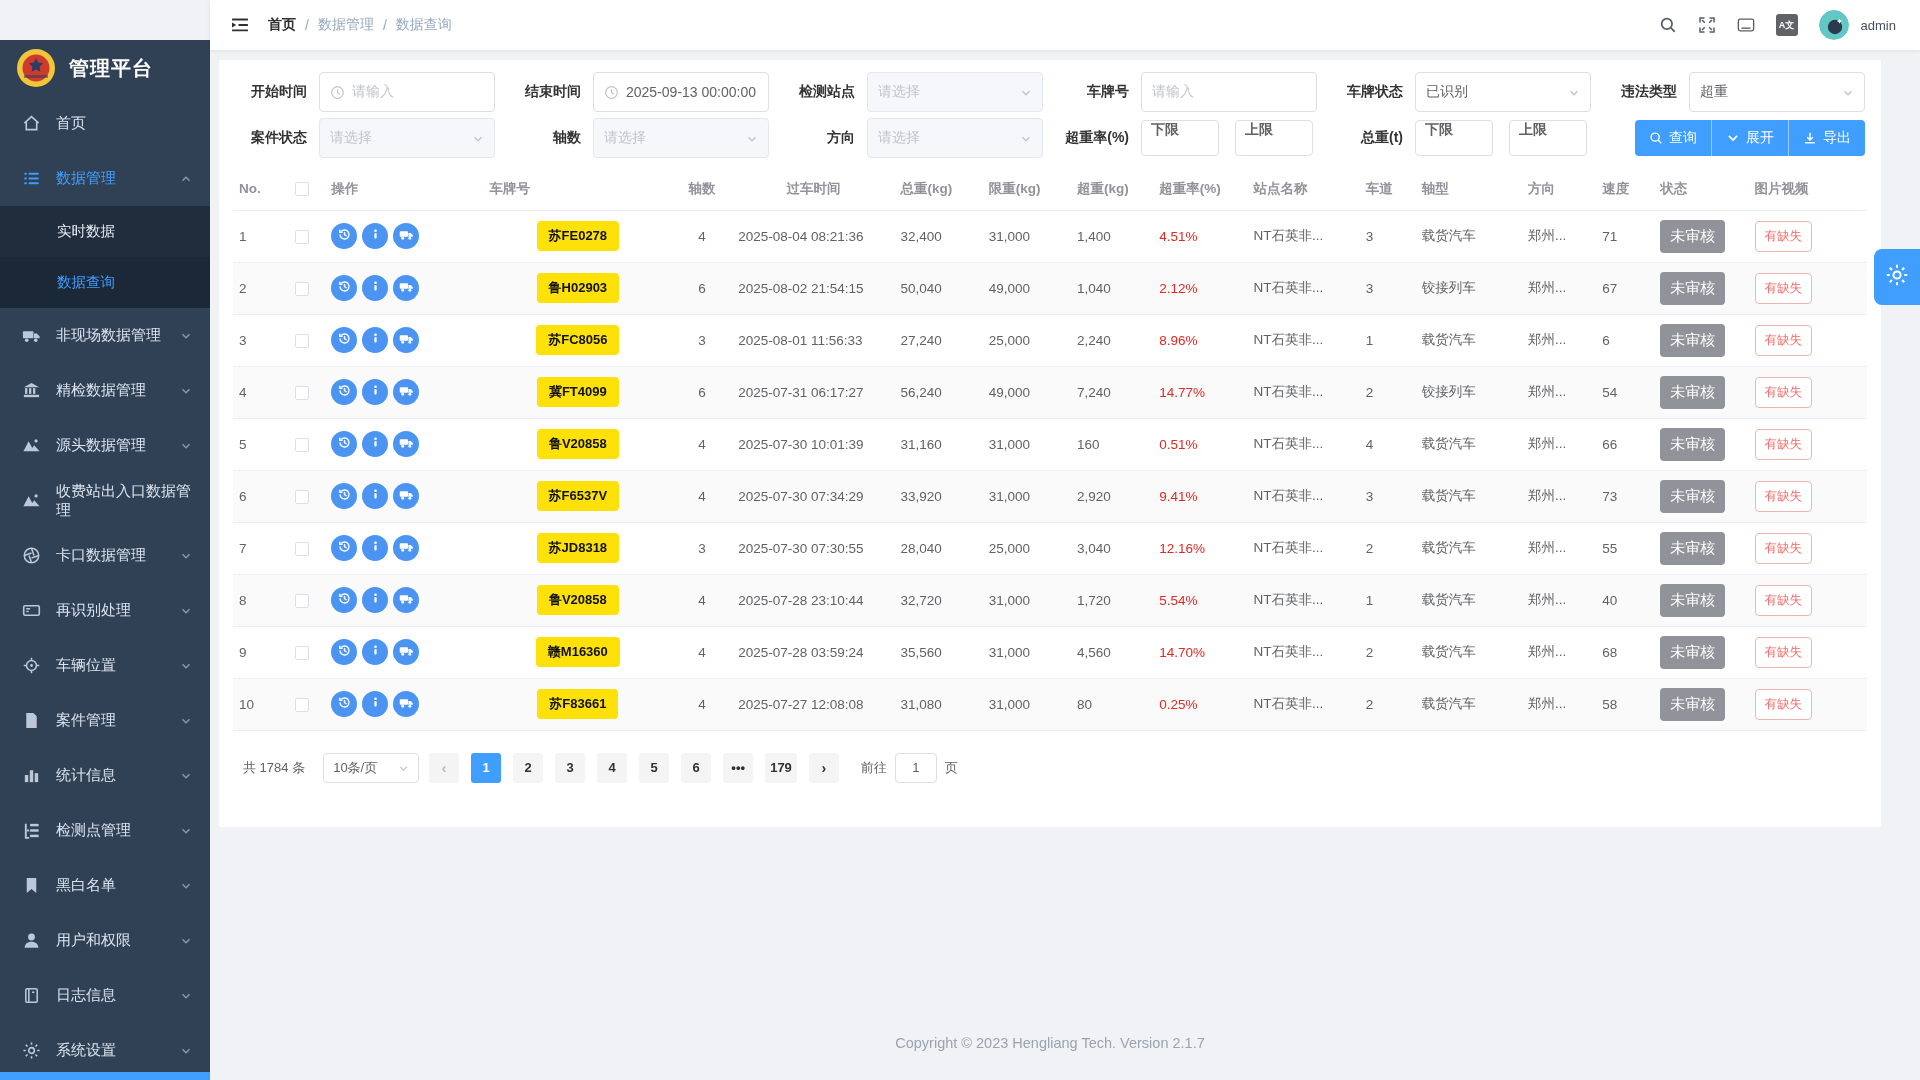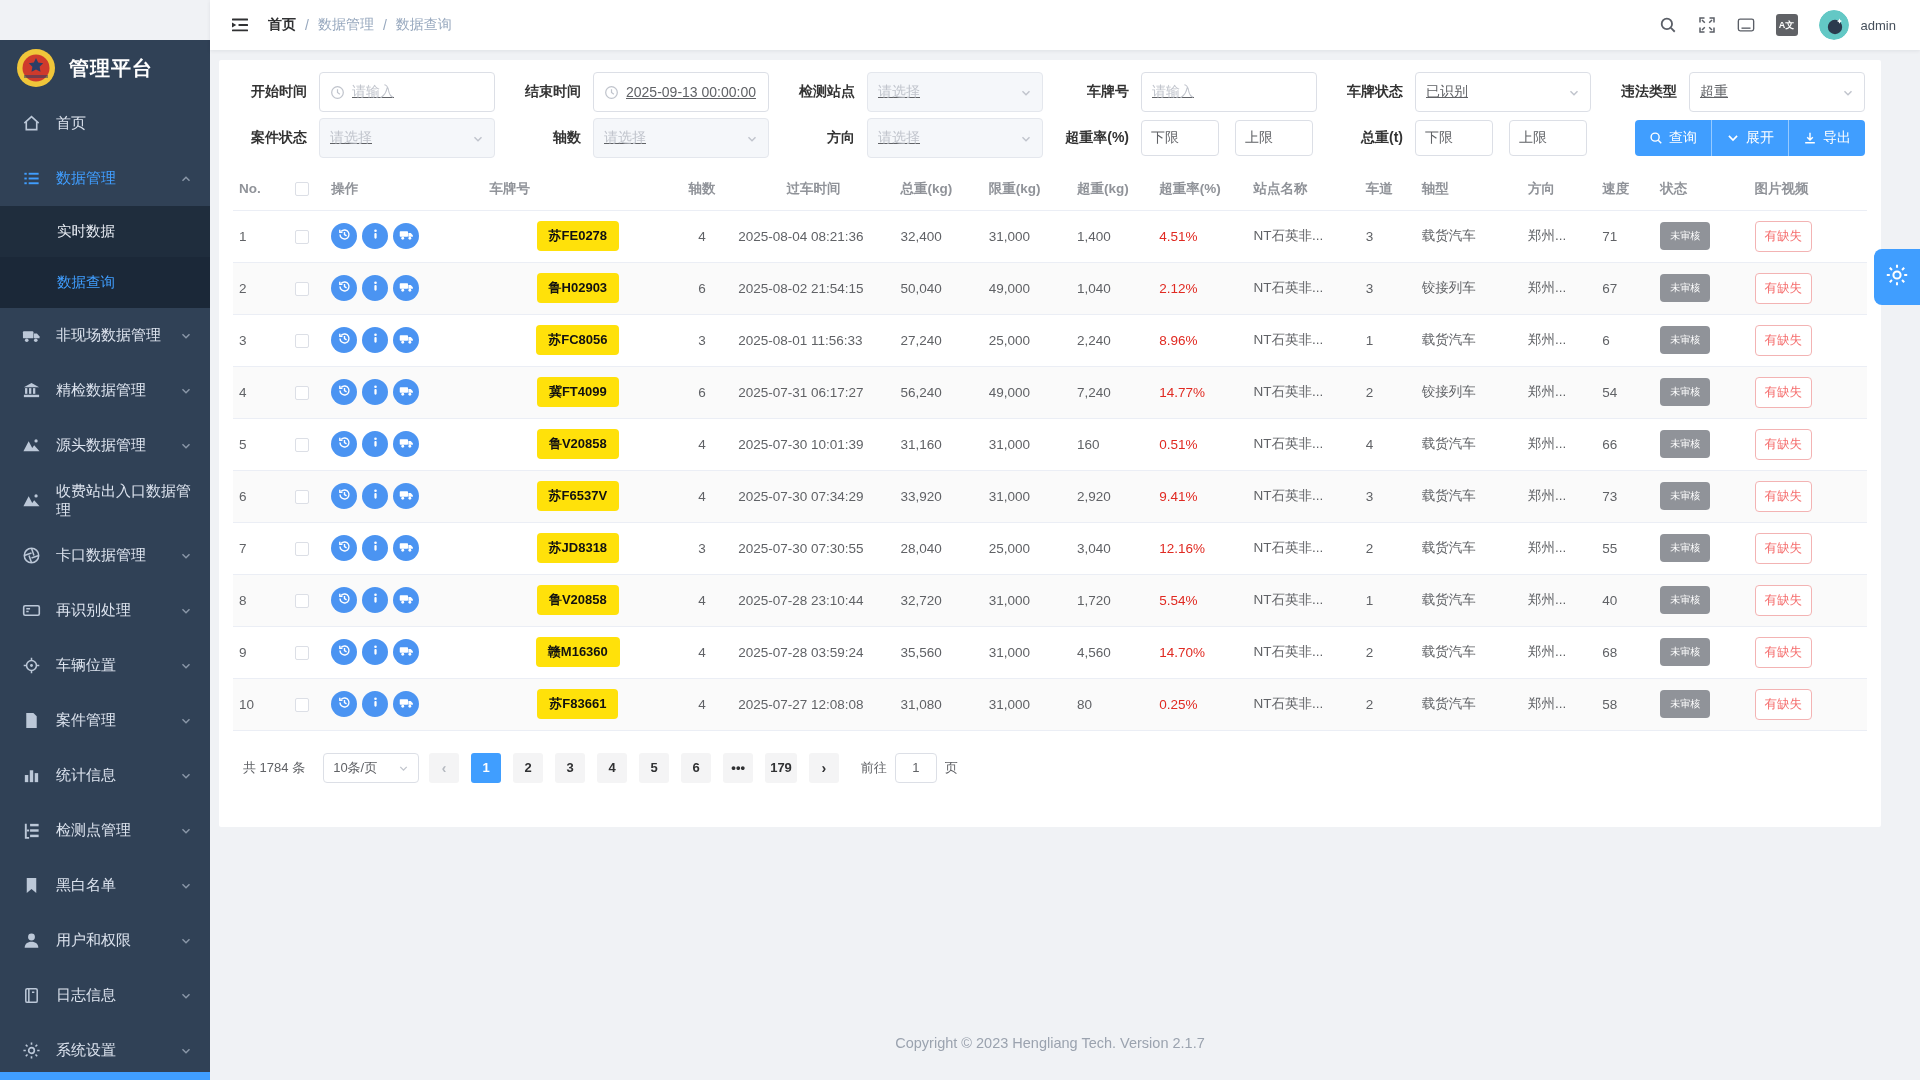--- a/index.html
+++ b/index.html
@@ -43,29 +43,29 @@
   .admin-name { font-size:13px; color:#46505c; margin-left:-9px; }
 
   
   .content { flex:1; padding:10px 39px 0 9px; position:relative; }
   .card { background:#fff; border-radius:2px; height:767px; padding:12px 14px 0; }
 
   
   .filters { display:grid; grid-template-columns:repeat(6,1fr); gap:10px 14px; padding:2px 2px 12px; }
   .field { display:flex; align-items:center; height:36px; }
   .field > label { flex:0 0 72px; text-align:right; margin-right:12px; font-size:14px; font-weight:bold; color:#333; white-space:nowrap; }
-  .control { flex:1; height:40px; border:1px solid #dcdfe6; border-radius:4px; background:#fff; display:flex; align-items:center; padding:0 10px; font-size:14px; color:#606266; gap:7px; cursor:pointer; min-width:0;text-decoration:underline; }
+  .control { flex:1; height:40px; border:1px solid #dcdfe6; border-radius:4px; background:#fff; display:flex; align-items:center; padding:0 10px; font-size:14px; color:#606266; gap:7px; cursor:pointer; min-width:0; }
   .control.muted { background:#f5f7fa; border-color:#e4e7ed;justify-content:center; }
   .control .ph { color:#c0c4cc; }
   .control .val { color:#606266; }
   .control .pre-icon { width:15px; height:15px; color:#c0c4cc; flex:0 0 15px; }
   .control .pre-icon svg { width:15px; height:15px; }
   .control .sel-chev { margin-left:auto; width:12px; height:12px; color:#c0c4cc; flex:0 0 12px; }
   .control .sel-chev svg { width:12px; height:12px; }
-  .range-box { flex:0 0 78px; width:78px; height:36px; border:1px solid #dcdfe6; border-radius:4px; display:flex; align-items:center; padding:0 9px; font-size:14px; cursor:text; }
+  .range-box { flex:0 0 78px; width:78px; height:36px; border:1px solid #dcdfe6; border-radius:4px; display:flex; align-items:flex-start; padding:0 9px; font-size:14px; cursor:text;font-weight:bold; }
   .range-gap { width:16px; }
   .btn-cell { display:flex; align-items:center; justify-content:flex-end; }
   .btn-group { display:flex; }
   .btn { height:36px; background:#409eff; color:#fff; font-size:14px; display:flex; align-items:center; gap:6px; padding:0 14px; cursor:pointer; border:none; }
   .btn + .btn { border-left:1px solid rgba(255,255,255,.45); }
   .btn:first-child { border-radius:4px 0 0 4px; }
   .btn:last-child { border-radius:0 4px 4px 0; }
   .btn .b-icon { width:14px; height:14px; display:flex; }
   .btn .b-icon svg { width:14px; height:14px; }
 
@@ -74,21 +74,21 @@
   thead th { height:42px; font-size:13.5px; font-weight:bold; color:#909399; text-align:left; padding:0 6px; border-bottom:1px solid #ebeef5; white-space:nowrap; }
   tbody td { height:52px; font-size:13.5px; color:#606266; padding:0 6px; border-bottom:1px solid #ebeef5; white-space:nowrap; overflow:hidden; }
   tbody tr:nth-child(even) { background:#fafafa; }
   th.c-center, td.c-center { text-align:center; }
   .checkbox { display:inline-block; width:14px; height:14px; border:1px solid #dcdfe6; border-radius:2px; background:#fff; vertical-align:middle; cursor:pointer; }
   .actions { display:flex; align-items:center; gap:5px; }
   .act-btn { width:26px; height:26px; border-radius:50%; background:#4b94f2; color:#fff; display:flex; align-items:center; justify-content:center; cursor:pointer; flex:0 0 26px; }
   .act-btn svg { width:15px; height:15px; }
   .plate { display:inline-block; background:#ffe10a; color:#111; font-weight:bold; font-size:13px; padding:6px 12px; border-radius:4px; }
   .rate { color:#e02a22; }
-  .status-badge { display:inline-block; background:#909399; color:#fff; font-size:10px; padding:7px 10px; border-radius:4px; }
+  .status-badge { display:inline-block; background:#909399; color:#fff; font-size:15px; padding:7px 10px; border-radius:4px; }
   .media-badge { display:inline-block; background:#fff; color:#f56c6c; border:1px solid #f3b3b3; font-size:12.5px; padding:6px 9px; border-radius:4px; }
 
   
   .pagination { display:flex; align-items:center; gap:8px; margin-top:22px; padding-left:10px; font-size:13px; color:#606266; }
   .pg-total { margin-right:10px; }
   .pg-size { width:96px; height:30px; border:1px solid #dcdfe6; border-radius:4px; background:#fff; display:flex; align-items:center; padding:0 9px; gap:6px; cursor:pointer; color:#606266; }
   .pg-size .sel-chev { margin-left:auto; width:11px; height:11px; color:#c0c4cc; }
   .pg-size .sel-chev svg { width:11px; height:11px; }
   .pg-btn { min-width:30px; height:30px; padding:0 5px; background:#f4f4f5; border-radius:3px; display:flex; align-items:center; justify-content:center; font-size:13px; font-weight:bold; color:#303133; cursor:pointer; margin:0 2px; }
   .pg-btn.current { background:#409eff; color:#fff; }

